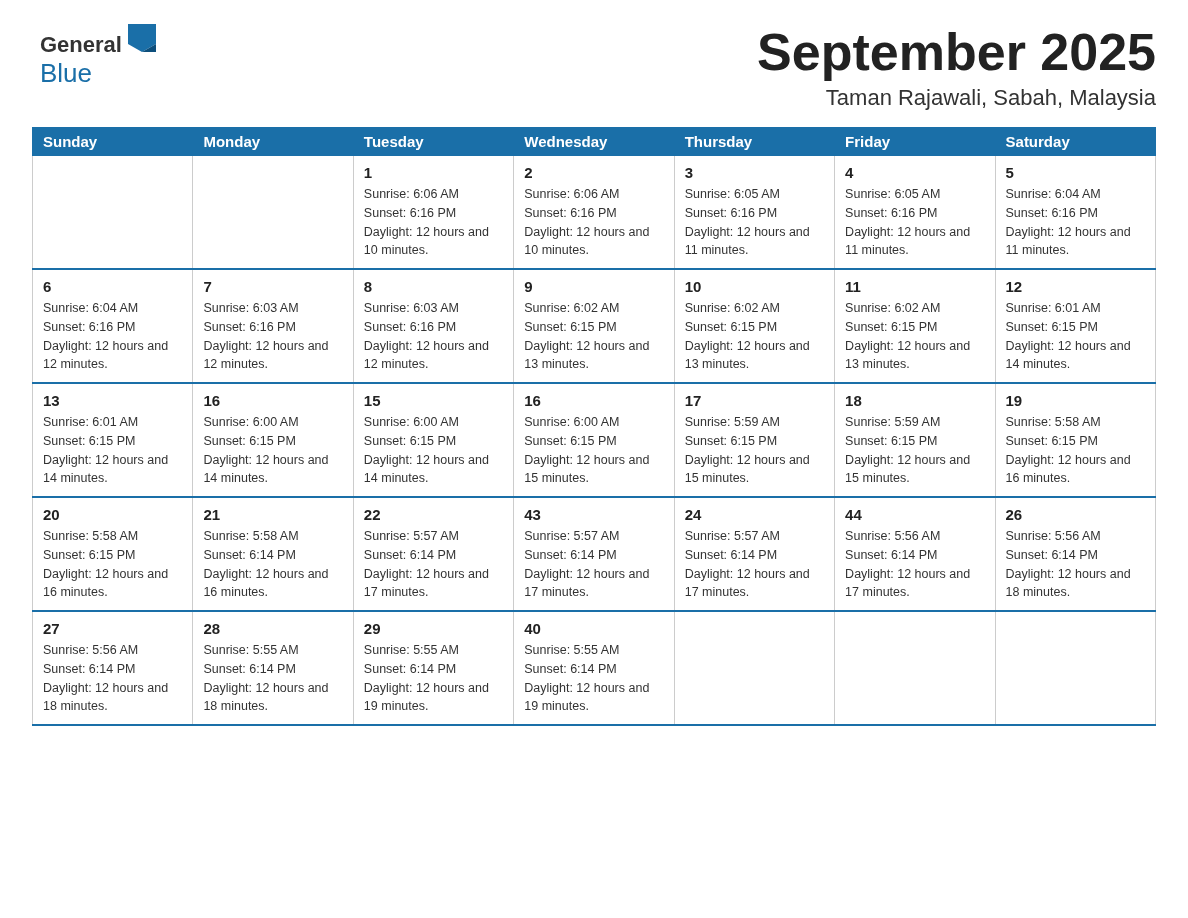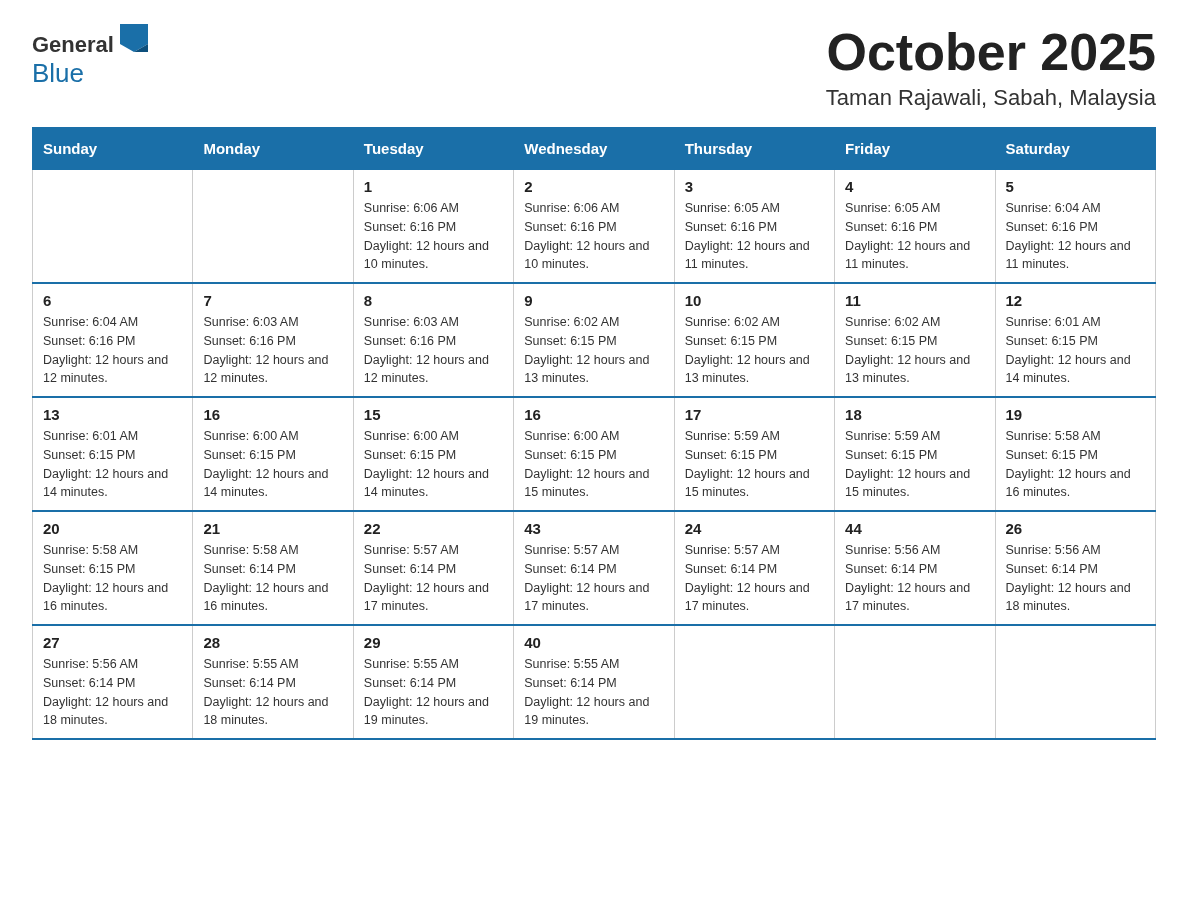--- a/index.html
+++ b/index.html
@@ -13,20 +13,21 @@
     .header {
       display: flex;
       justify-content: space-between;
       align-items: flex-start;
       margin-bottom: 16px;
     }
     .logo {
       display: flex;
       align-items: center;
       gap: 4px;
+      margin-left: 8px;
     }
     .logo-text-general {
       font-size: 22px;
       font-weight: bold;
       color: #333;
     }
     .logo-text-blue {
       font-size: 26px;
       font-weight: normal;
       color: #1a6fa8;
@@ -54,21 +55,21 @@
       width: 100%;
       border-collapse: collapse;
     }
     thead tr {
       background-color: #1a6fa8;
     }
     thead th {
       color: #fff;
       font-size: 15px;
       font-weight: bold;
-      padding: 12px 10px;
+      padding: 5px 10px;
       text-align: left;
       border: 1px solid #1a6fa8;
     }
     tbody tr {
       border-bottom: 2px solid #1a6fa8;
     }
     tbody td {
       vertical-align: top;
       padding: 8px 10px;
       border-right: 1px solid #ccc;
@@ -105,21 +106,21 @@
       <span class="logo-text-general">General</span>
       <svg class="logo-icon" viewBox="0 0 28 28" xmlns="http://www.w3.org/2000/svg">
         <polygon points="0,0 28,0 28,20 14,28 0,20" fill="#1a6fa8"></polygon>
         <polygon points="14,28 28,20 28,28" fill="#0d4f7c"></polygon>
       </svg>
       <br>
       <span class="logo-text-blue">Blue</span>
     </div>
   </div>
   <div class="title-block">
-    <div class="month-title">October 2025</div>
+    <div class="month-title">September 2025</div>
     <div class="location-title">Taman Rajawali, Sabah, Malaysia</div>
   </div>
 </div>
 
 <table>
   <thead>
     <tr>
       <th>Sunday</th>
       <th>Monday</th>
       <th>Tuesday</th>

